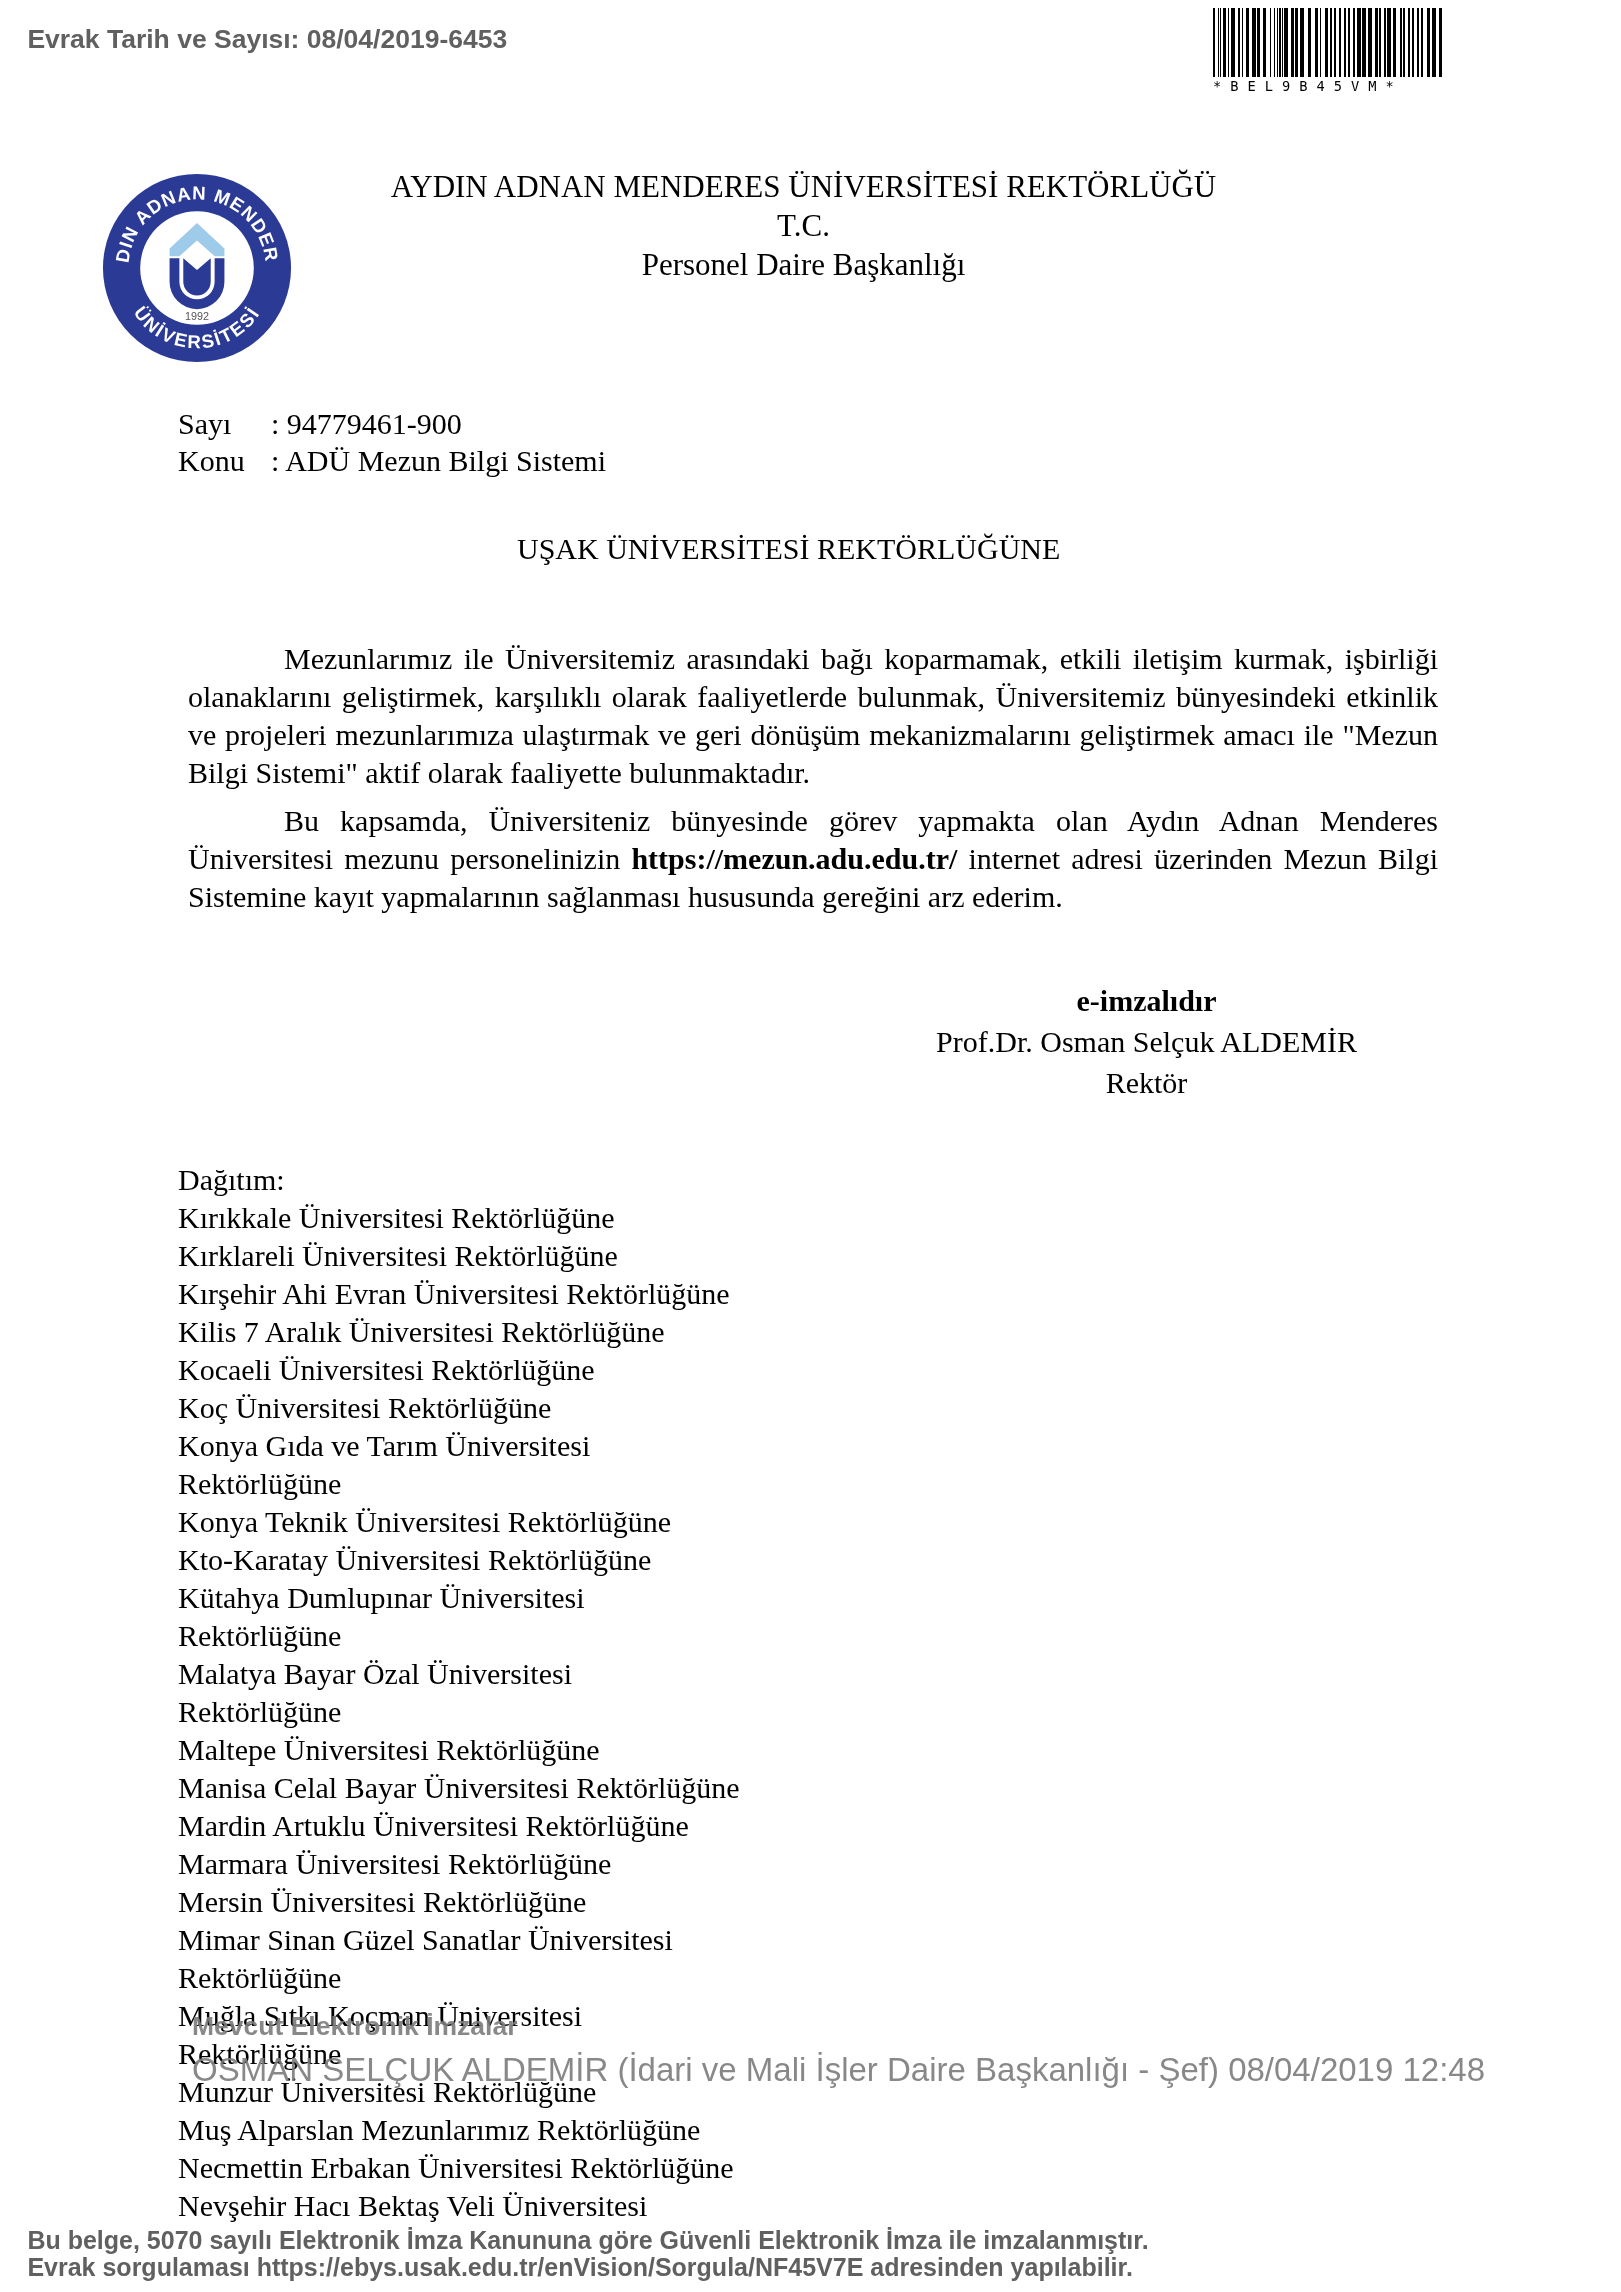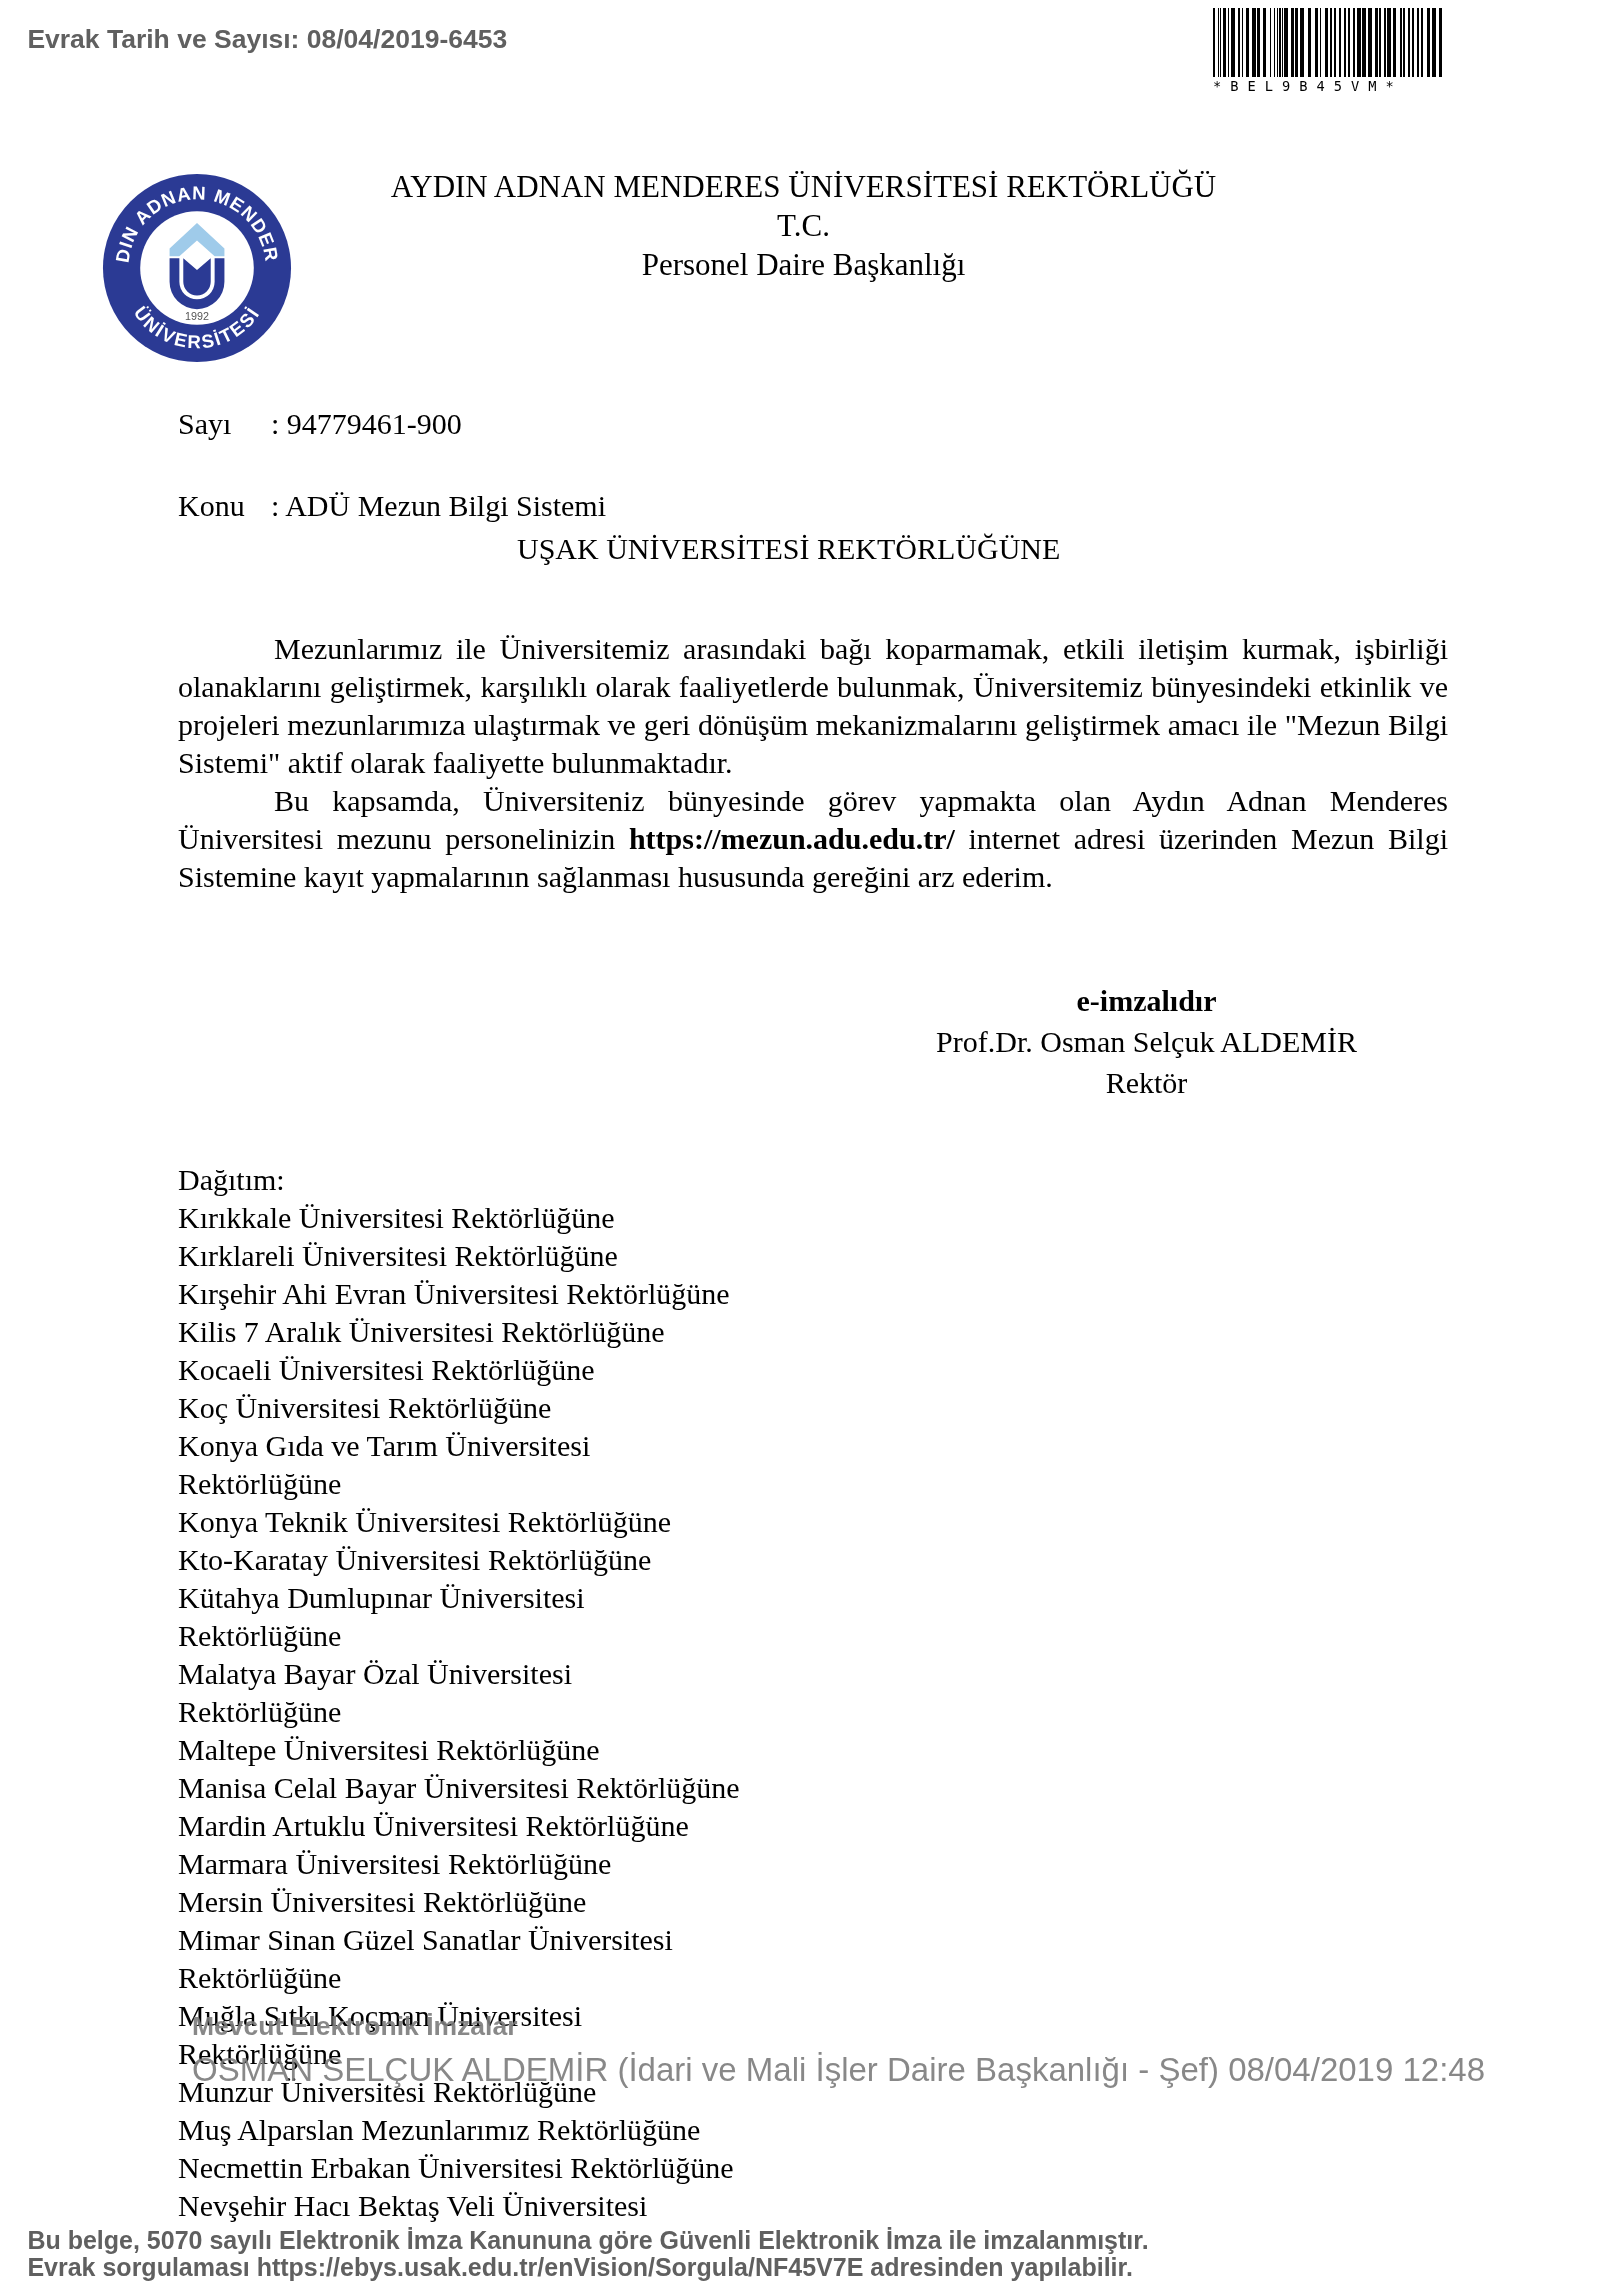--- a/index.html
+++ b/index.html
@@ -14,26 +14,26 @@
     #barcode-bars span { display: block; height: 100%; }
     #barcode-text { font-family: "DejaVu Sans Mono", monospace; font-size: 13.7px; letter-spacing: 9px; text-align: left; color: #000; margin-top: 1px; white-space: nowrap; }
 
     #logo { position: absolute; left: 101px; top: 172px; width: 192px; height: 192px; }
 
     #header { position: absolute; left: 323px; top: 167px; width: 961px; text-align: center; font-size: 31px; line-height: 39px; }
 
     .meta { position: absolute; left: 178px; font-size: 30px; line-height: 37px; }
     .meta .lbl { display: inline-block; width: 93px; }
     #meta-sayi { top: 405px; }
-    #meta-konu { top: 442px; margin-top: 45px; }
+    #meta-konu { top: 442px; }
 
     #recipient { position: absolute; left: 517px; top: 532px; font-size: 30px; }
 
     #body { position: absolute; left: 178px; top: 630px; width: 1270px; font-size: 30px; line-height: 38px; text-align: justify; }
-    #body p { margin: 0; text-indent: 96px; }
+    #body p { margin: 10px; text-indent: 96px; }
     #body b { font-weight: bold; }
 
     #signature { position: absolute; left: 882px; top: 980px; width: 529px; text-align: center; font-size: 30px; line-height: 41px; }
     #signature .sig-b { font-weight: bold; }
 
     #dist { position: absolute; left: 178px; top: 1161px; font-size: 30px; line-height: 38px; }
     #dist div { white-space: nowrap; }
 
     #esig-title { position: absolute; left: 192px; top: 2011px; font-size: 26.5px; font-weight: bold; color: #7c7c7c; opacity: 0.9; white-space: nowrap; }
     #esig-line { position: absolute; left: 192px; top: 2051px; font-size: 33px; color: #7c7c7c; opacity: 0.9; white-space: nowrap; }

